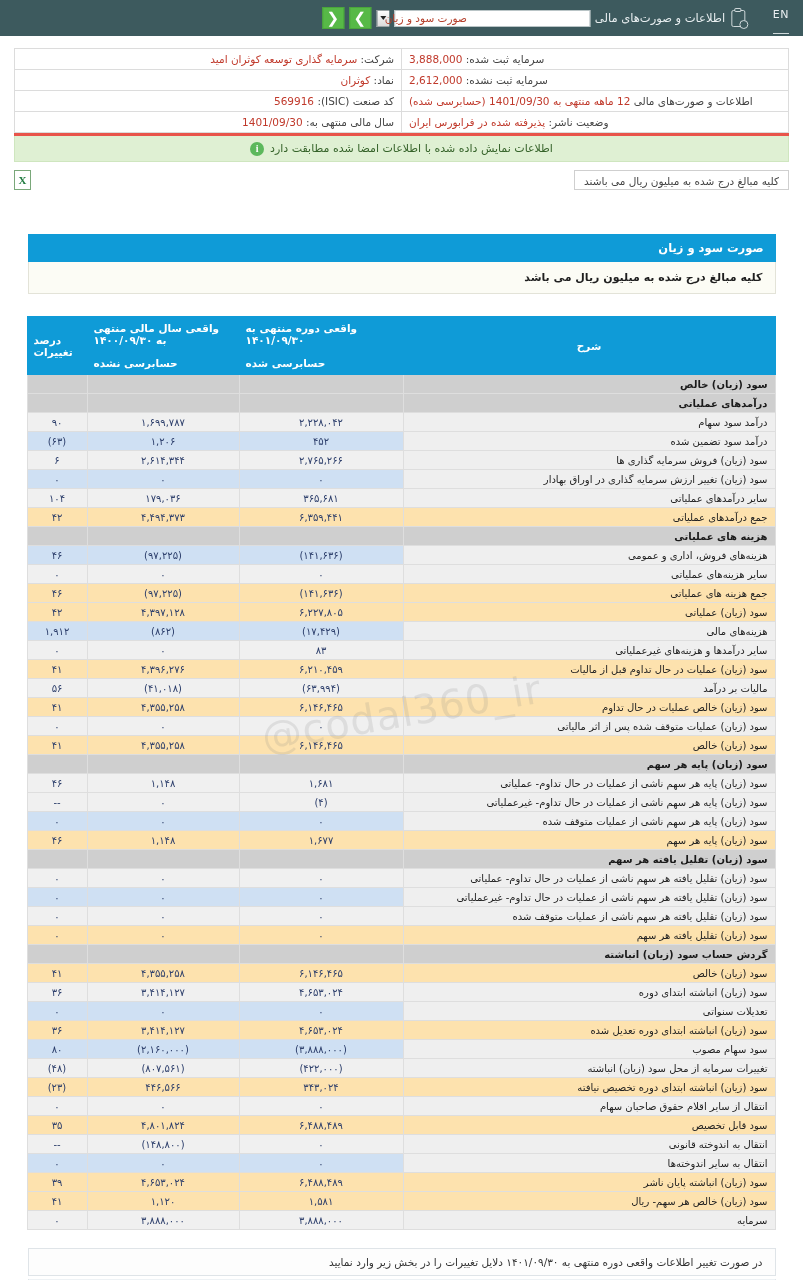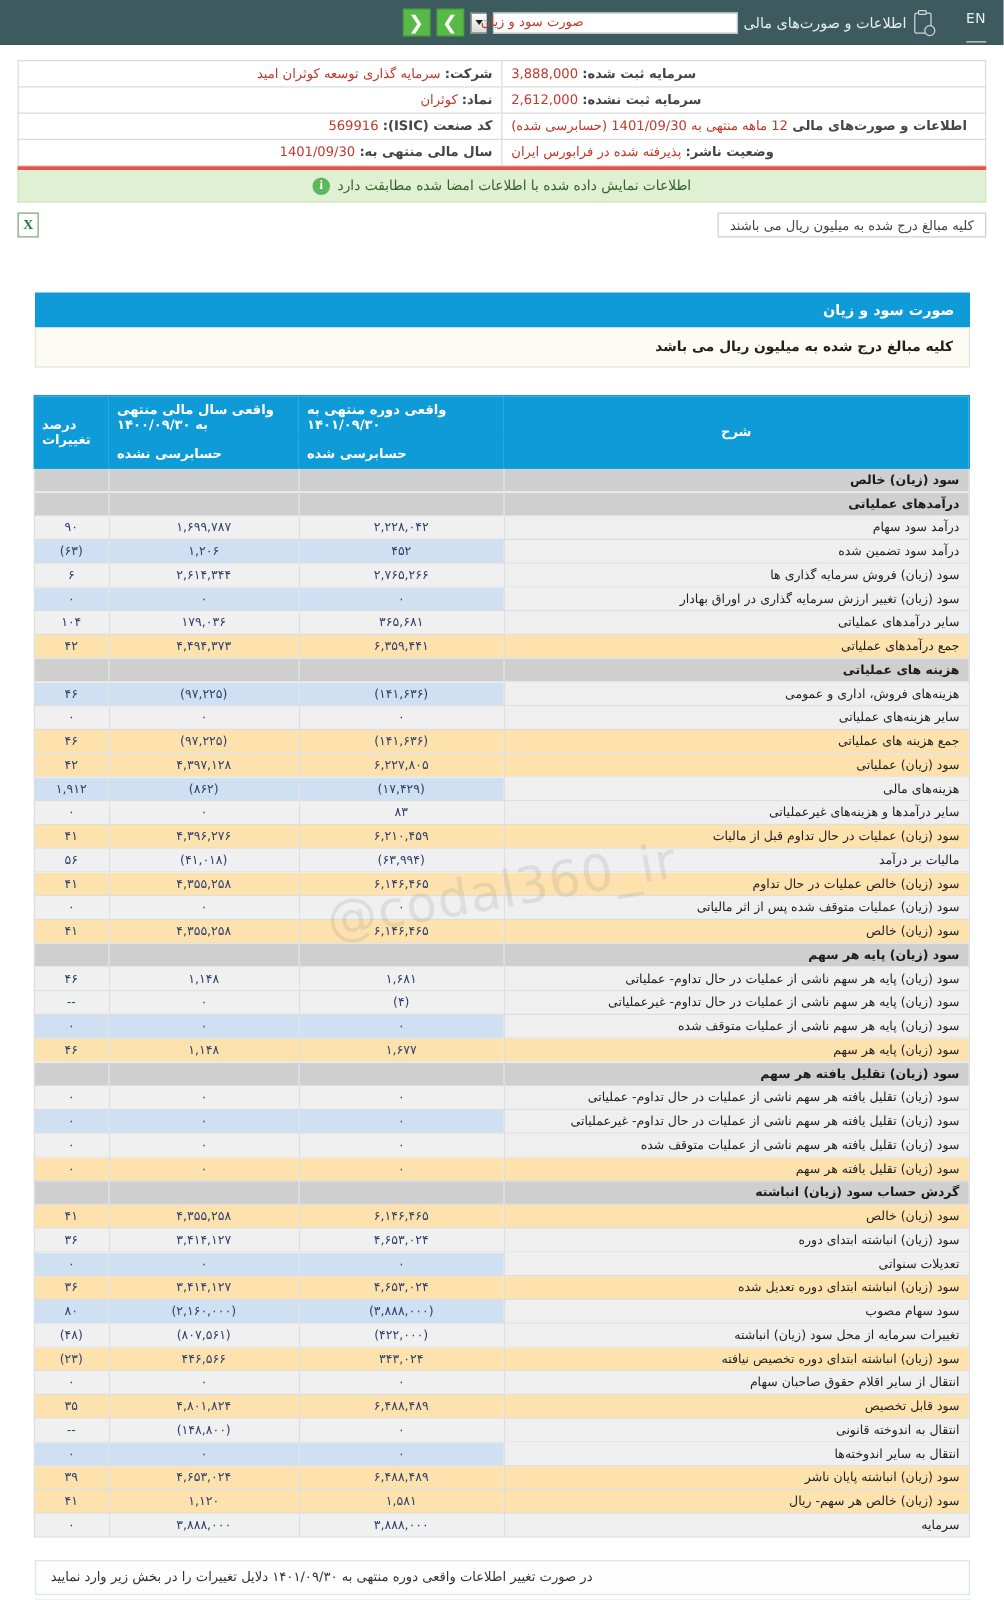--- a/index.html
+++ b/index.html
@@ -115,21 +115,21 @@
   }
   table.infotable td {
     border: 1px solid #dcdcdc;
     height: 21px;
     font-size: 10.5px;
     color: #c0392b;
     padding: 1px 7px;
     white-space: nowrap;
     overflow: hidden;
   }
-  table.infotable td .lbl { color: #454545; font-weight: bold; }
+  table.infotable td .lbl { color: #454545; }
   table.infotable td .val { color: #c0392b; }
   table.infotable td.left-cell { text-align: left; }
 
   .redline { width: 775px; margin: 0 auto; height: 3px; background: #e8544a; }
 
   .greenbar {
     width: 775px; margin: 0 auto;
     background: #dff0d3;
     border: 1px solid #cfe6bf;
     border-top: none;
@@ -239,21 +239,21 @@
   .neg { color: #d9333f; }
 
   
   .notes { width: 748px; margin: 18px auto 0 auto; }
   .note {
     border: 1px solid #dfe4e8;
     background: #fdfdfd;
     font-size: 10.5px;
     color: #333;
     padding: 7px 12px;
-    text-align: left;
+    text-align: right;
     margin-bottom: 3px;
   }
   .note-strip { height: 6px; background: #eef2f5; border: 1px solid #dfe4e8; border-top: none; margin-bottom: 3px;}
 
   
   .watermark {
     position: absolute;
     left: 0; right: 0;
     top: 690px;
     text-align: center;

